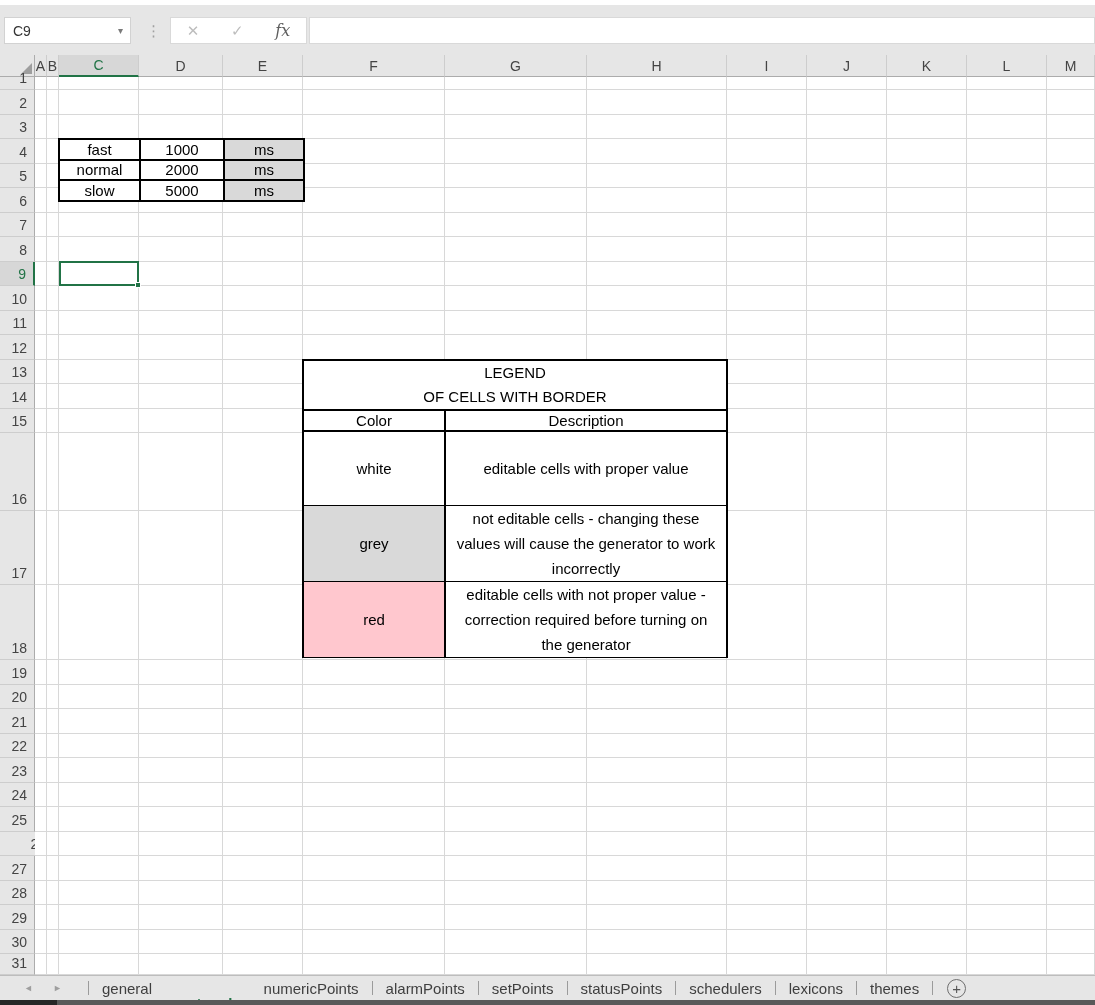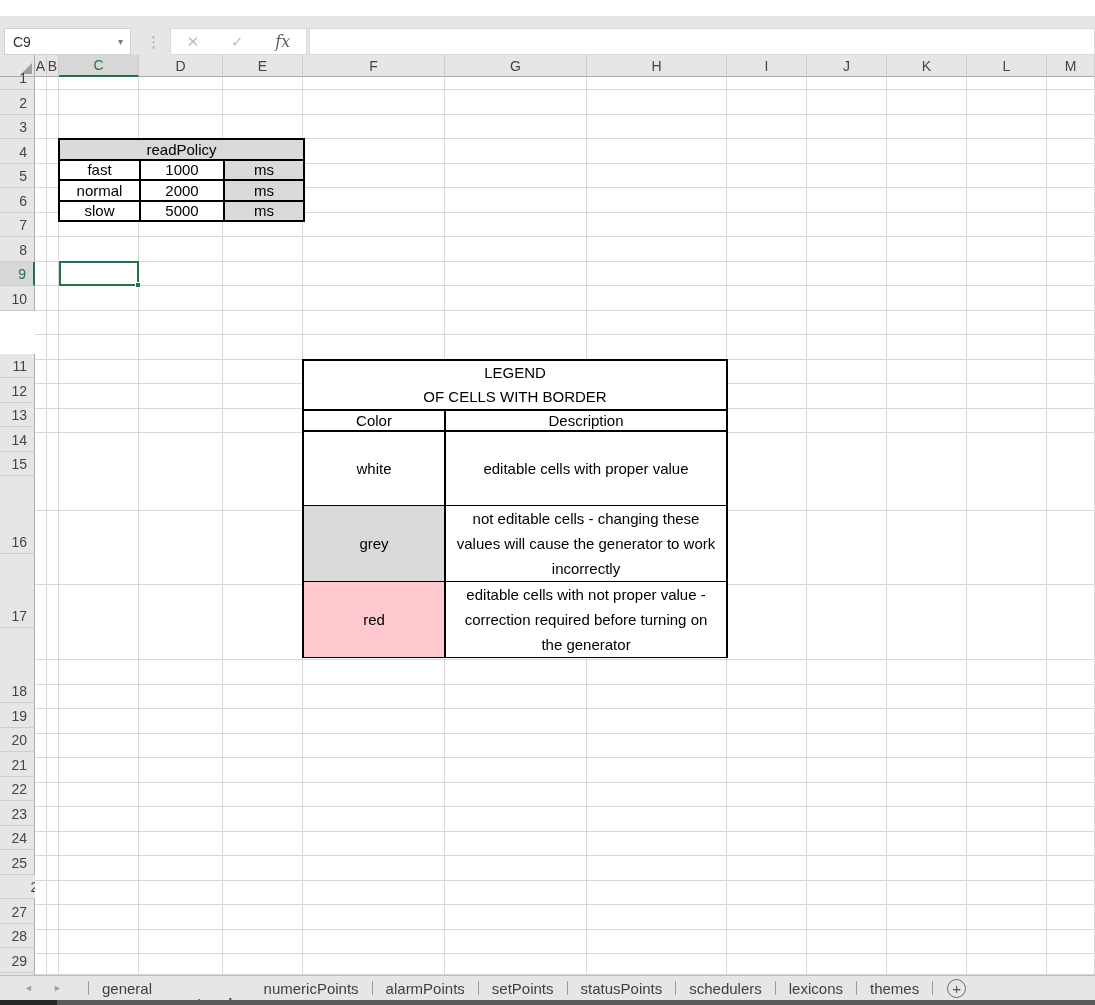--- a/index.html
+++ b/index.html
@@ -1,20 +1,20 @@
 <!DOCTYPE html>
 <html><head>
 <meta charset="utf-8">
 <style>
   * { margin:0; padding:0; box-sizing:border-box; }
   body { font-family:"Liberation Sans", sans-serif; }
   #app { position:relative; width:1095px; height:1005px; background:#fff; overflow:hidden; }
 
   
-  .topbar { position:absolute; left:0; top:16px; width:1095px; height:55px; background:#e6e6e6; }
+  .topbar { position:absolute; left:0; top:5px; width:1095px; height:55px; background:#e6e6e6; }
   .namebox { position:absolute; left:4px; top:12px; width:127px; height:27px; background:#fff;
              border:1px solid #d2d2d2; display:flex; align-items:center; }
   .namebox .val { padding-left:8px; font-size:14px; color:#333; flex:1; }
   .namebox .dd { color:#7a7a7a; font-size:10px; padding-right:7px; }
   .fdots { position:absolute; left:146px; top:12px; height:27px; display:flex; align-items:center;
            color:#a0a0a0; font-size:15px; letter-spacing:0; }
   .btnbox { position:absolute; left:170px; top:12px; width:137px; height:27px; background:#fff;
             border:1px solid #d9d9d9; display:flex; align-items:center; justify-content:space-around; }
   .btnbox .xi { color:#bdbdbd; font-size:15px; }
   .btnbox .ci { color:#bdbdbd; font-size:15px; }
@@ -121,21 +121,21 @@
       <div class="rowh" style="height: 13px;">1</div>
       <div class="rowh" style="height: 24.5px;">2</div>
       <div class="rowh" style="height: 24.5px;">3</div>
       <div class="rowh" style="height: 24.5px;">4</div>
       <div class="rowh" style="height: 24.5px;">5</div>
       <div class="rowh" style="height: 24.5px;">6</div>
       <div class="rowh" style="height: 24.5px;">7</div>
       <div class="rowh" style="height: 24.5px;">8</div>
       <div class="rowh sel" style="height: 24.5px;">9</div>
       <div class="rowh" style="height: 24.5px;">10</div>
-      <div class="rowh" style="height: 24.5px; margin-top: 43px;">11</div>
+      <div class="rowh" style="height: 24.5px;">11</div>
       <div class="rowh" style="height: 24.5px;">12</div>
       <div class="rowh" style="height: 24.5px;">13</div>
       <div class="rowh" style="height: 24.5px;">14</div>
       <div class="rowh" style="height: 24.5px;">15</div>
       <div class="rowh" style="height: 78px;">16</div>
       <div class="rowh" style="height: 74px;">17</div>
       <div class="rowh" style="height: 75px;">18</div>
       <div class="rowh" style="height: 24.5px;">19</div>
       <div class="rowh" style="height: 24.5px;">20</div>
       <div class="rowh" style="height: 24.5px;">21</div>
@@ -199,23 +199,20 @@
         <div class="gl-h" style="top: 897px;"></div>
       </div>
     <table class="sheet-tbl rp">
         <colgroup>
           <col style="width: 81px;">
           <col style="width: 84px;">
           <col style="width: 80px;">
         </colgroup>
         <tbody>
           <tr>
-            <td class="greybg" colspan="3">readPolicy</td>
-          </tr>
-          <tr>
             <td>fast</td>
             <td>1000</td>
             <td class="greybg">ms</td>
           </tr>
           <tr>
             <td>normal</td>
             <td>2000</td>
             <td class="greybg">ms</td>
           </tr>
           <tr>

